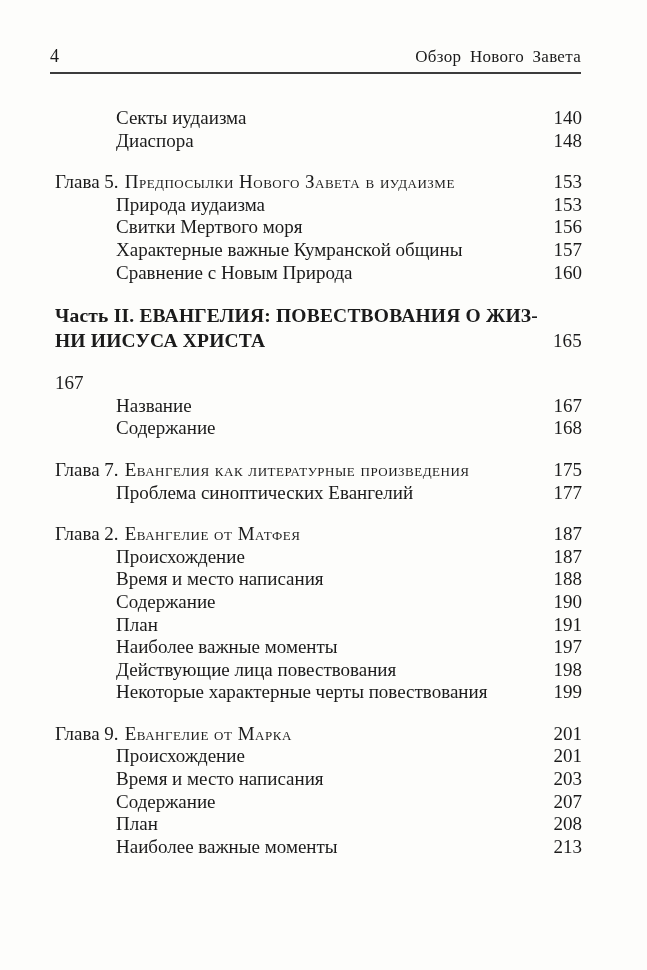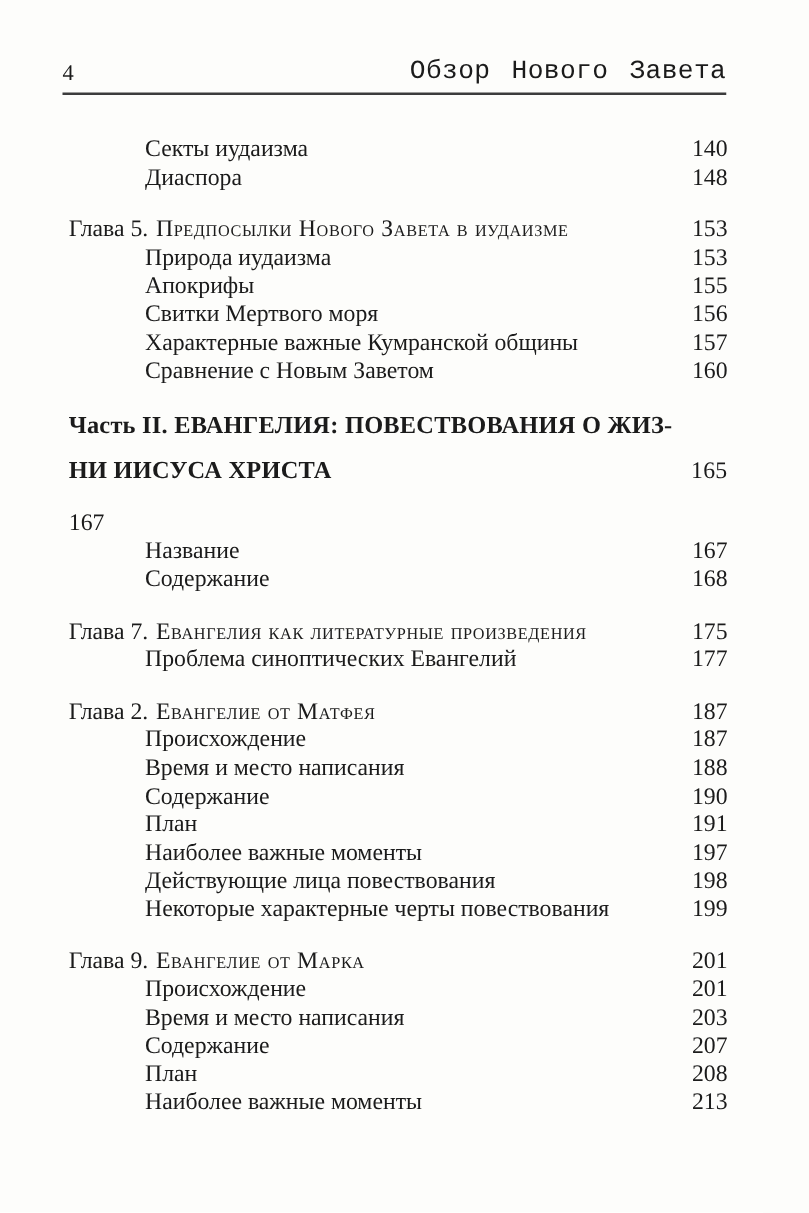--- a/index.html
+++ b/index.html
@@ -15,42 +15,41 @@
   }
   .header {
     display: flex;
     justify-content: space-between;
     align-items: flex-end;
     margin: 46px 66px 0 50px;
     padding-bottom: 5px;
     border-bottom: 2px solid #3c3c3c;
   }
   .folio { font-size: 18px; }
-  .running-title { font-size: 21px; word-spacing: 4px; letter-spacing: 0.3px; font-family: Liberation Mono, monospace; }
+  .running-title { font-size: 17px; word-spacing: 4px; letter-spacing: 0.3px; }
   .toc { margin: 33px 65px 0 55px; }
   .entry {
     display: flex;
     justify-content: space-between;
     align-items: flex-end;
     font-size: 19px;
     line-height: 22.6px;
   }
   .sub { padding-left: 61px; }
   .space-before { margin-top: 19px; }
   .chapter .prefix { margin-right: 0.32em; }
   .sc { font-variant: small-caps; letter-spacing: 0.5px; font-family: Liberation Serif, serif; }
   .page-num { font-size: 19px; font-weight: normal; }
   .part { display: block; font-weight: bold; font-size: 19.5px; letter-spacing: 0.2px; font-family: Liberation Serif, serif; }
   .part .part-l1 { line-height: 25px; white-space: nowrap; }
   .part .row {
     display: flex;
     justify-content: space-between;
     align-items: baseline;
     line-height: 25px;
-    margin-top: 11px;
   }
 </style>
 </head>
 <body>
 
 <div class="page">
   <div class="header">
     <span class="folio">4</span>
     <span class="running-title">Обзор Нового Завета</span>
   </div>
@@ -65,33 +64,29 @@
   </div>
       <div class="entry chapter space-before">
     <span class="title"><span class="prefix">Глава 5.</span><span class="sc">Предпосылки Нового Завета в иудаизме</span></span>
     <span class="page-num">153</span>
   </div>
       <div class="entry sub">
     <span class="label">Природа иудаизма</span>
     <span class="page-num">153</span>
   </div>
       <div class="entry sub">
-    <span class="label">Апокрифы</span>
-    <span class="page-num">155</span>
-  </div>
-      <div class="entry sub">
     <span class="label">Свитки Мертвого моря</span>
     <span class="page-num">156</span>
   </div>
       <div class="entry sub">
     <span class="label">Характерные важные Кумранской общины</span>
     <span class="page-num">157</span>
   </div>
       <div class="entry sub">
-    <span class="label">Сравнение с Новым Заветом</span>
+    <span class="label">Сравнение с Новым Природа</span>
     <span class="page-num">160</span>
   </div>
       <div class="entry part space-before">
     <div class="part-l1">Часть II. ЕВАНГЕЛИЯ: ПОВЕСТВОВАНИЯ О ЖИЗ-</div>
     <div class="row">
       <span>НИ ИИСУСА ХРИСТА</span>
       <span class="page-num">165</span>
     </div>
   </div>
       <div class="entry chapter space-before">

